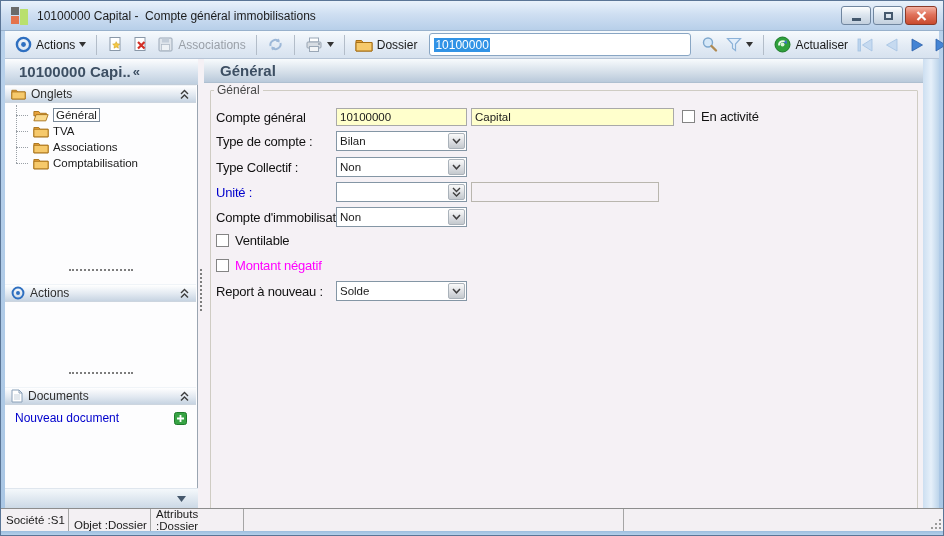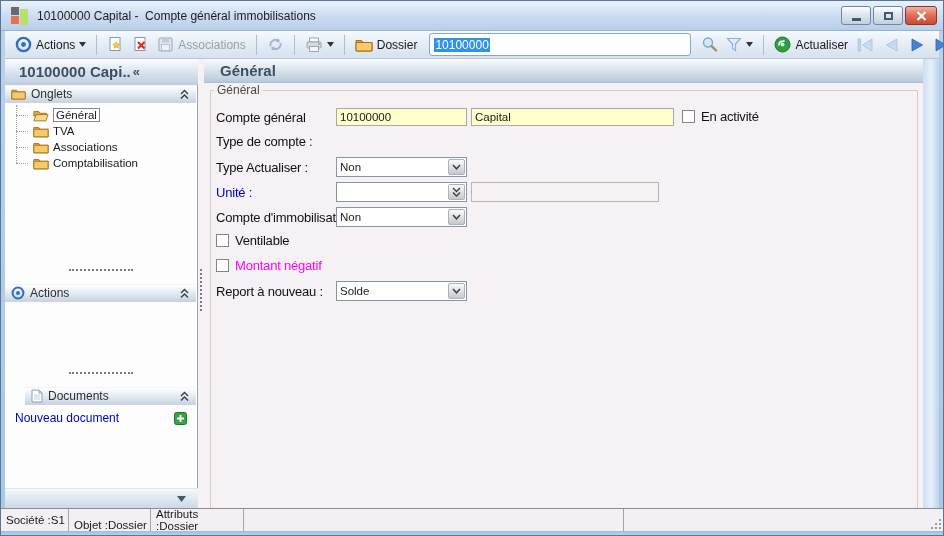--- a/index.html
+++ b/index.html
@@ -313,21 +313,21 @@
           </svg>
           <span>Actions</span>
           <span class="grow"></span>
           <svg width="11" height="11" viewBox="0 0 11 11">
             <path d="M2 5 L5.5 1.5 L9 5 M2 9.5 L5.5 6 L9 9.5" fill="none" stroke="#3c3c3c" stroke-width="1.4"></path>
           </svg>
         </div>
 
         <div class="dots-h" style="top:287px;"></div>
 
-        <div class="sec-hdr" style="top:302px;margin-left:20px;">
+        <div class="sec-hdr" style="top:302px;">
           <svg width="12" height="14" viewBox="0 0 12 14">
             <path d="M1 1 h7 l3 3 v9 H1 Z" fill="#fff" stroke="#8aa0b8"></path>
             <path d="M8 1 v3 h3" fill="none" stroke="#8aa0b8"></path>
             <path d="M3 6 h6 M3 8 h6 M3 10 h6" stroke="#b9c6d4" stroke-width=".8"></path>
           </svg>
           <span>Documents</span>
           <span class="grow"></span>
           <svg width="11" height="11" viewBox="0 0 11 11">
             <path d="M2 5 L5.5 1.5 L9 5 M2 9.5 L5.5 6 L9 9.5" fill="none" stroke="#3c3c3c" stroke-width="1.4"></path>
           </svg>
@@ -369,23 +369,31 @@
           <span>Capital</span>
         </div>
         <div class="chkrow" style="left:471px;top:11px;">
           <div class="chk"></div>
           <span class="lbl">En activité</span>
         </div>
 
         <div class="frow" style="left:5px;top:34px;">
           <span class="lbl">Type de compte :</span>
         </div>
+        <div class="xp-select" style="left:125px;top:34px;">
+          <span>Bilan</span>
+          <div class="xp-btn">
+            <svg width="9" height="6" viewBox="0 0 9 6">
+                <path d="M1 1 L4.5 4.8 L8 1" fill="none" stroke="#3f3f3f" stroke-width="1.5"></path>
+              </svg>
+          </div>
+        </div>
 
         <div class="frow" style="left:5px;top:60px;">
-          <span class="lbl">Type Actualiser :</span>
+          <span class="lbl">Type Collectif :</span>
         </div>
         <div class="xp-select" style="left:125px;top:60px;">
           <span>Non</span>
           <div class="xp-btn">
             <svg width="9" height="6" viewBox="0 0 9 6">
                 <path d="M1 1 L4.5 4.8 L8 1" fill="none" stroke="#3f3f3f" stroke-width="1.5"></path>
               </svg>
           </div>
         </div>
 

